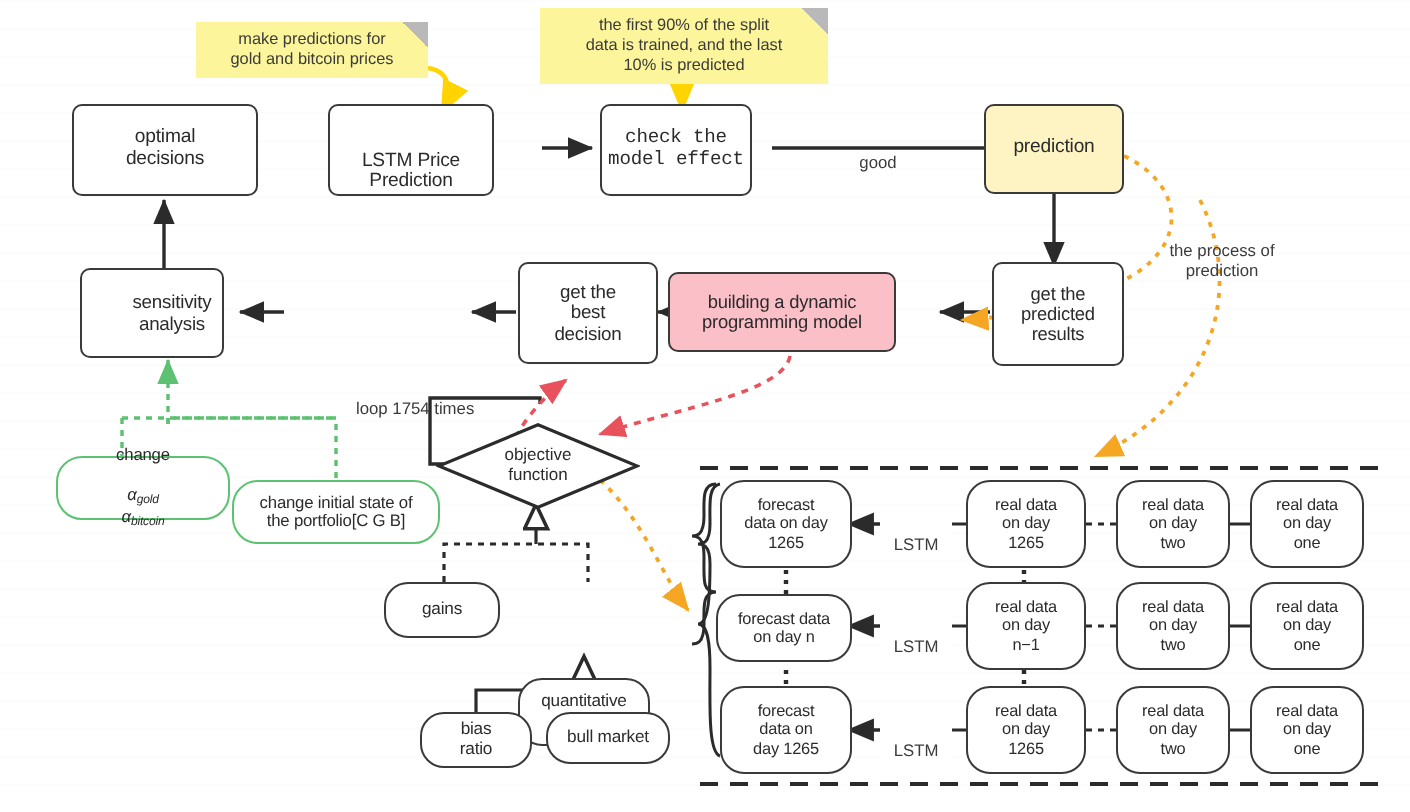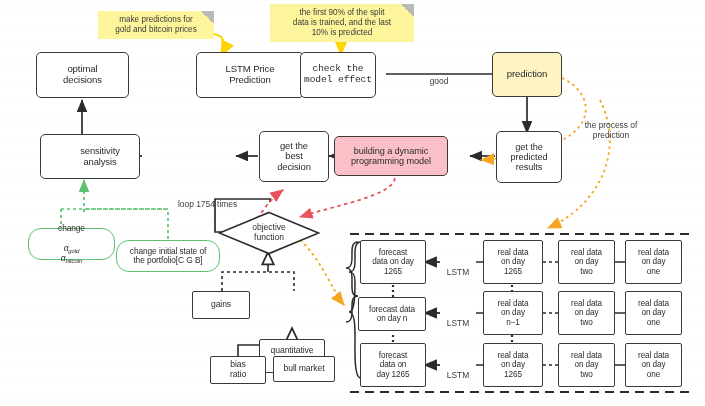--- a/index.html
+++ b/index.html
@@ -21,21 +21,21 @@
     box-sizing:border-box;
     display:flex;align-items:center;justify-content:center;
     text-align:center;
     border:1.6px solid #3a3a3a;
     background:#fff;
     border-radius:5px;
     line-height:1.12;
     white-space:pre-line;
     letter-spacing:-0.1px;
   }
-  .node.pill{border-radius:2px;}
+  .node.pill{border-radius:12px;}
   .yellowbox{background:#fdf3c3;border-color:#3a3a3a;}
   .pinkbox{background:#fbbfc8;border-color:#3a3a3a;}
   .greenbox{background:#fff;border:1.6px solid #5cc271;border-radius:13px;color:#2b2b2b;}
 
   .sticky{
     position:absolute;box-sizing:border-box;
     background:#fcf59b;
     color:#3b3b3b;
     display:flex;align-items:center;justify-content:center;
     text-align:center;line-height:1.22;white-space:pre-line;
@@ -163,35 +163,35 @@
     <span>the first 90% of the split
 data is trained, and the last
 10% is predicted</span>
   </div>
 
   <div class="node" style="left:36px;top:52px;width:93px;height:46px;font-size:9.6px;">
     <span class="node-lbl">optimal
 decisions</span>
   </div>
 
-  <div class="node" style="left:196px;top:52px;width:108px;height:46px;font-size:9.6px;">
+  <div class="node" style="left:164px;top:52px;width:83px;height:46px;font-size:9.6px;align-items:flex-end;">
     <span class="node-lbl">LSTM Price
 Prediction</span>
   </div>
 
   <div class="node" style="left:300px;top:52px;width:76px;height:46px;font-size:9.6px;font-family:Liberation Mono, monospace;">
     <span class="node-lbl">check the
 model effect</span>
   </div>
 
   <div class="node yellowbox" style="left:492px;top:52px;width:70px;height:45px;font-size:9.6px;">
     <span class="node-lbl">prediction</span>
   </div>
 
-  <div class="node" style="left:40px;top:134px;width:100px;height:45px;font-size:9.4px;padding-left:20px;">
+  <div class="node" style="left:40px;top:134px;width:72px;height:45px;font-size:9.4px;padding-left:20px;">
     <span class="node-lbl">sensitivity
 analysis</span>
   </div>
 
 
   <div class="node" style="left:259px;top:131px;width:70px;height:51px;font-size:9.4px;">
     <span class="node-lbl">get the
 best
 decision</span>
   </div>

